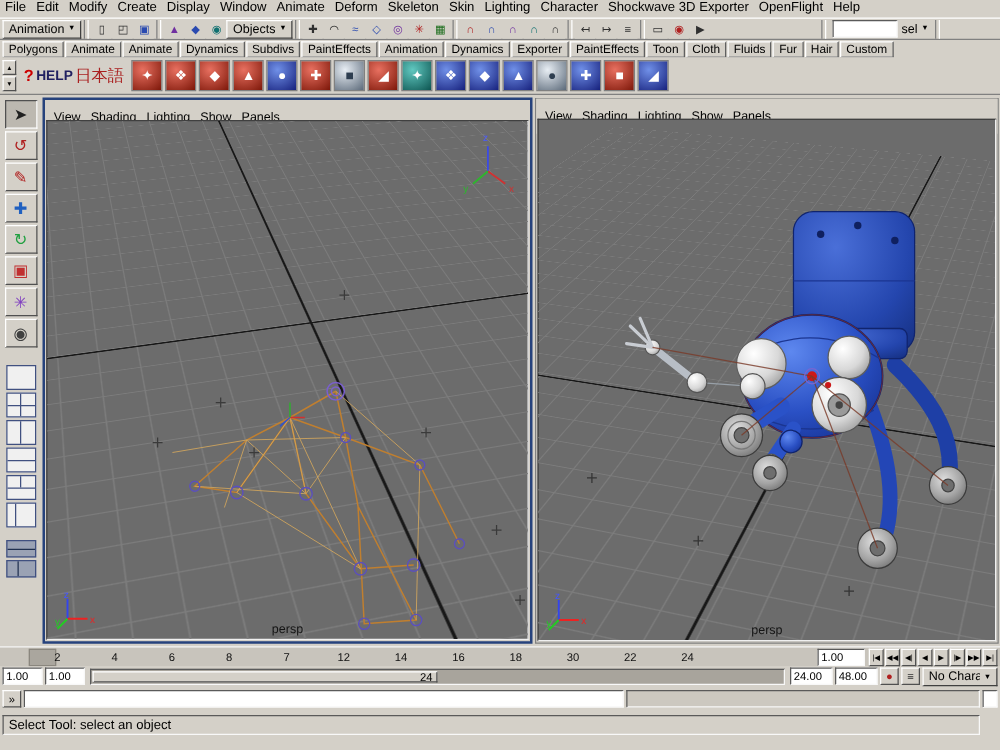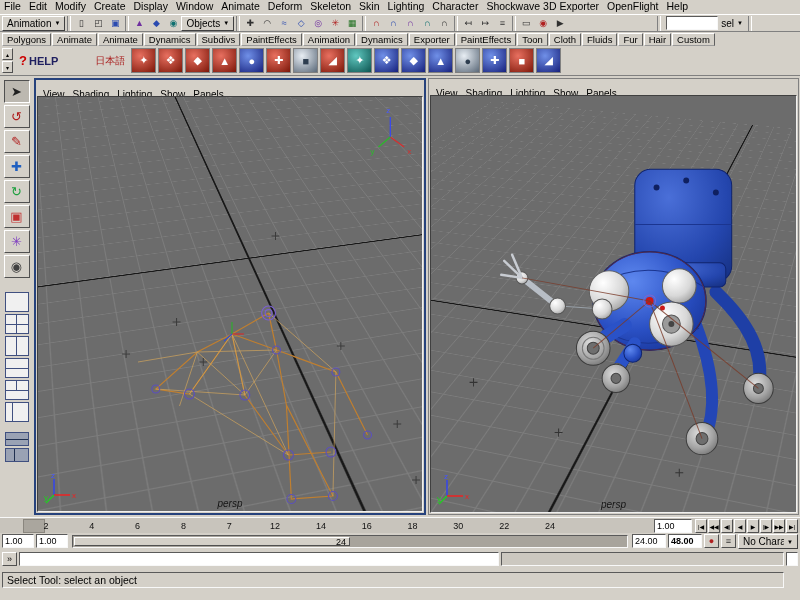--- a/index.html
+++ b/index.html
@@ -22,21 +22,21 @@
   
   #shelftabs{position:absolute;left:0;top:32px;width:800px;height:14px;display:flex;align-items:flex-end;padding-left:2px;background:#d4d0c8;}
   .tab{height:13px;font-size:9.5px;padding:0 4px;display:flex;align-items:center;background:#d4d0c8;border:1px solid;border-color:#fff #606060 #9a9a9a #fff;margin-right:1px;white-space:nowrap;cursor:default;}
   
   #shelf{position:absolute;left:0;top:46px;width:800px;height:30px;background:#d4d0c8;border-bottom:1px solid #808080;display:flex;align-items:center;gap:2px;padding-left:2px;}
   #shelfnav{display:flex;flex-direction:column;gap:1px;margin-right:2px;}
   #shelfnav .nv{width:11px;height:12px;font-size:6px;display:flex;align-items:center;justify-content:center;background:#d4d0c8;border:1px solid;border-color:#fff #505050 #505050 #fff;}
   .helpgrp{display:flex;align-items:center;gap:2px;margin:0 4px 0 2px;white-space:nowrap;}
   .helpq{color:#cc0000;font-weight:bold;font-size:13px;}
   .helplbl{font-weight:bold;color:#202060;font-size:11px;}
-  .helpjp{color:#aa2020;font-size:10px;margin-left:35px;}
+  .helpjp{color:#aa2020;font-size:13px;}
   .shico{width:25px;height:25px;display:flex;align-items:center;justify-content:center;color:#fff;font-size:11px;border:1px solid #808080;cursor:default;}
   .s-red{background:radial-gradient(circle at 35% 30%,#e87060,#7c1608);}
   .s-blue{background:radial-gradient(circle at 35% 30%,#7090e8,#16207c);}
   .s-steel{background:radial-gradient(circle at 35% 30%,#e8eef4,#5a6878);color:#2e3e50;}
   .s-teal{background:radial-gradient(circle at 35% 30%,#60c8c0,#0c5450);}
   
   #main{position:absolute;left:0;top:76px;width:800px;height:441px;background:#d4d0c8;}
   #toolbox{position:absolute;left:0;top:0;width:33px;height:441px;display:flex;flex-direction:column;align-items:center;padding-top:4px;}
   .tools,.lays,.lays2{display:flex;flex-direction:column;gap:2px;align-items:center;}
   .lays{margin-top:14px;}
@@ -61,37 +61,37 @@
   .vp{position:absolute;left:1px;right:1px;top:16px;bottom:1px;background:#6c6c6c;overflow:hidden;border:1px solid;border-color:#404040 #f0f0f0 #f0f0f0 #404040;}
   .gnd{position:absolute;width:260%;height:320%;
     background-image:
       linear-gradient(to right,transparent calc(50% - 1px),#181818 calc(50% - 1px),#181818 calc(50% + 1px),transparent calc(50% + 1px)),
       linear-gradient(to bottom,transparent calc(50% - 1px),#181818 calc(50% - 1px),#181818 calc(50% + 1px),transparent calc(50% + 1px)),
       repeating-linear-gradient(to right,#7c7c7c 0 1px,transparent 1px 30px),
       repeating-linear-gradient(to bottom,#7c7c7c 0 1px,transparent 1px 30px);}
   #panelL .gnd{left:-75%;top:-121%;transform:perspective(800px) rotateX(57deg) rotateZ(-14deg);}
   #panelR .gnd{left:-72%;top:-103%;transform:perspective(800px) rotateX(57deg) rotateZ(16deg);}
   .scene{position:absolute;left:0;top:0;width:100%;height:100%;}
-  .cam{position:absolute;bottom:2px;left:50%;transform:translateX(-50%);font-size:10px;color:#151515;font-style:italic;}
+  .cam{position:absolute;bottom:2px;left:50%;transform:translateX(-50%);font-size:10px;color:#151515;}
   .axisgz{position:absolute;left:6px;bottom:6px;}
   
   #timeslider{position:absolute;left:0;top:517px;width:800px;height:16px;background:#c8c4bc;border-top:1px solid #f8f8f8;}
   #curframe{position:absolute;left:23px;top:1px;width:22px;height:14px;background:#aaa69e;border:1px solid #8a867e;}
   #ticks{position:absolute;left:23px;top:0;width:550px;height:16px;display:flex;}
   .tick{width:45.83px;text-align:center;font-size:9px;line-height:16px;color:#111;}
   #timefield{position:absolute;left:654px;top:1px;width:38px;}
   #playback{position:absolute;left:695px;top:1px;display:flex;gap:1px;}
   .pbtn{width:12px;height:14px;font-size:6px;display:flex;align-items:center;justify-content:center;background:#d4d0c8;border:1px solid;border-color:#fff #505050 #505050 #fff;white-space:nowrap;cursor:default;}
   
   #rangeslider{position:absolute;left:0;top:533px;width:800px;height:17px;background:#d4d0c8;}
   #rangeslider .field{position:absolute;top:1px;}
   #rs1{left:2px;width:32px;}#rs2{left:36px;width:32px;}
   #track{position:absolute;left:72px;top:2px;width:556px;height:13px;background:#a8a49c;border:1px solid;border-color:#5a5a5a #f8f8f8 #f8f8f8 #5a5a5a;}
   #rbar{position:absolute;left:1px;top:1px;width:276px;height:9px;background:#d4d0c8;border:1px solid;border-color:#fff #505050 #505050 #fff;font-size:9px;text-align:right;padding-right:3px;line-height:9px;}
-  #rs3{left:632px;width:34px;}#rs4{left:668px;width:34px;font-weight:bold;}
+  #rs3{left:632px;width:34px;}#rs4{left:668px;width:34px;}
   .rbtn{position:absolute;top:1px;width:15px;height:14px;display:flex;align-items:center;justify-content:center;font-size:9px;background:#d4d0c8;border:1px solid;border-color:#fff #505050 #505050 #fff;}
   #autokey{left:704px;color:#b02020;}
   #aprefs{left:721px;color:#303030;}
   #charset{position:absolute;left:738px;top:1px;width:60px;height:15px;overflow:hidden;}
   #charset span:first-child{overflow:hidden;white-space:nowrap;display:block;max-width:46px;}
   
   #commandline{position:absolute;left:0;top:551px;width:800px;height:17px;background:#d4d0c8;}
   #cmdicon{position:absolute;left:2px;top:1px;width:15px;height:14px;display:flex;align-items:center;justify-content:center;font-size:9px;background:#d4d0c8;border:1px solid;border-color:#fff #505050 #505050 #fff;}
   #cmdinput{position:absolute;left:19px;top:1px;width:480px;}
   #cmdresult{position:absolute;left:501px;top:1px;width:283px;height:14px;background:#ccc8c0;border:1px solid;border-color:#5a5a5a #f8f8f8 #f8f8f8 #5a5a5a;}

